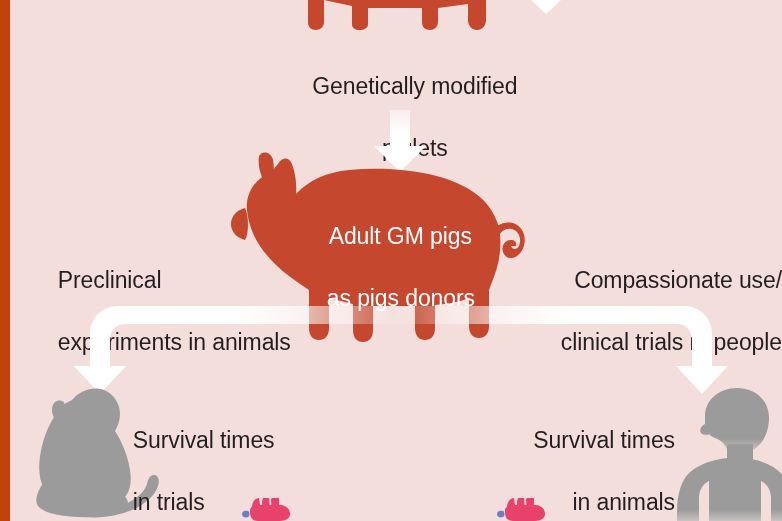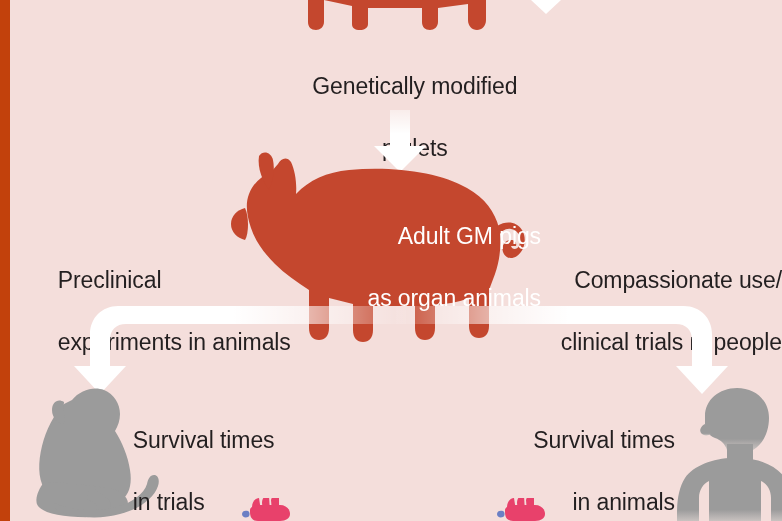--- a/index.html
+++ b/index.html
@@ -25,21 +25,21 @@
   }
   .lbl{
     position:absolute;
     color:#231f20;
     font-size:23px;
     line-height:31px;
     letter-spacing:-0.1px;
     white-space:pre;
     text-align:center;
   }
-  .lbl.white{color:#ffffff;text-align:right;}
+  .lbl.white{color:#ffffff;}
   .lbl.left{text-align:left;}
   .lbl.right{text-align:right;}
 
   .art{position:absolute;}
   .art svg{display:block;}
 
   
   #piglet-group{left:-12px; top:-66px; width:560px; height:96px;}
   #lbl-piglets{left:0; top:40px; width:772px;}
 
@@ -164,21 +164,21 @@
                    L288 96
                    C289 100 294 100 296 96
                    C299 89 296 80 288 79
                    C283 78 278 81 276 86 Z"></path>
         </g>
       </svg>
     </div>
 
     <div class="lbl white" id="lbl-adult-pig">
       <span>Adult GM pigs</span><br>
-      <span>as organ animals</span>
+      <span>as pigs donors</span>
     </div>
 
     <div class="lbl left" id="lbl-preclinical">
       <span>Preclinical</span><br>
       <span>experiments in animals</span>
     </div>
 
     <div class="lbl right" id="lbl-compassionate">
       <span>Compassionate use/</span><br>
       <span>clinical trials in people</span>

